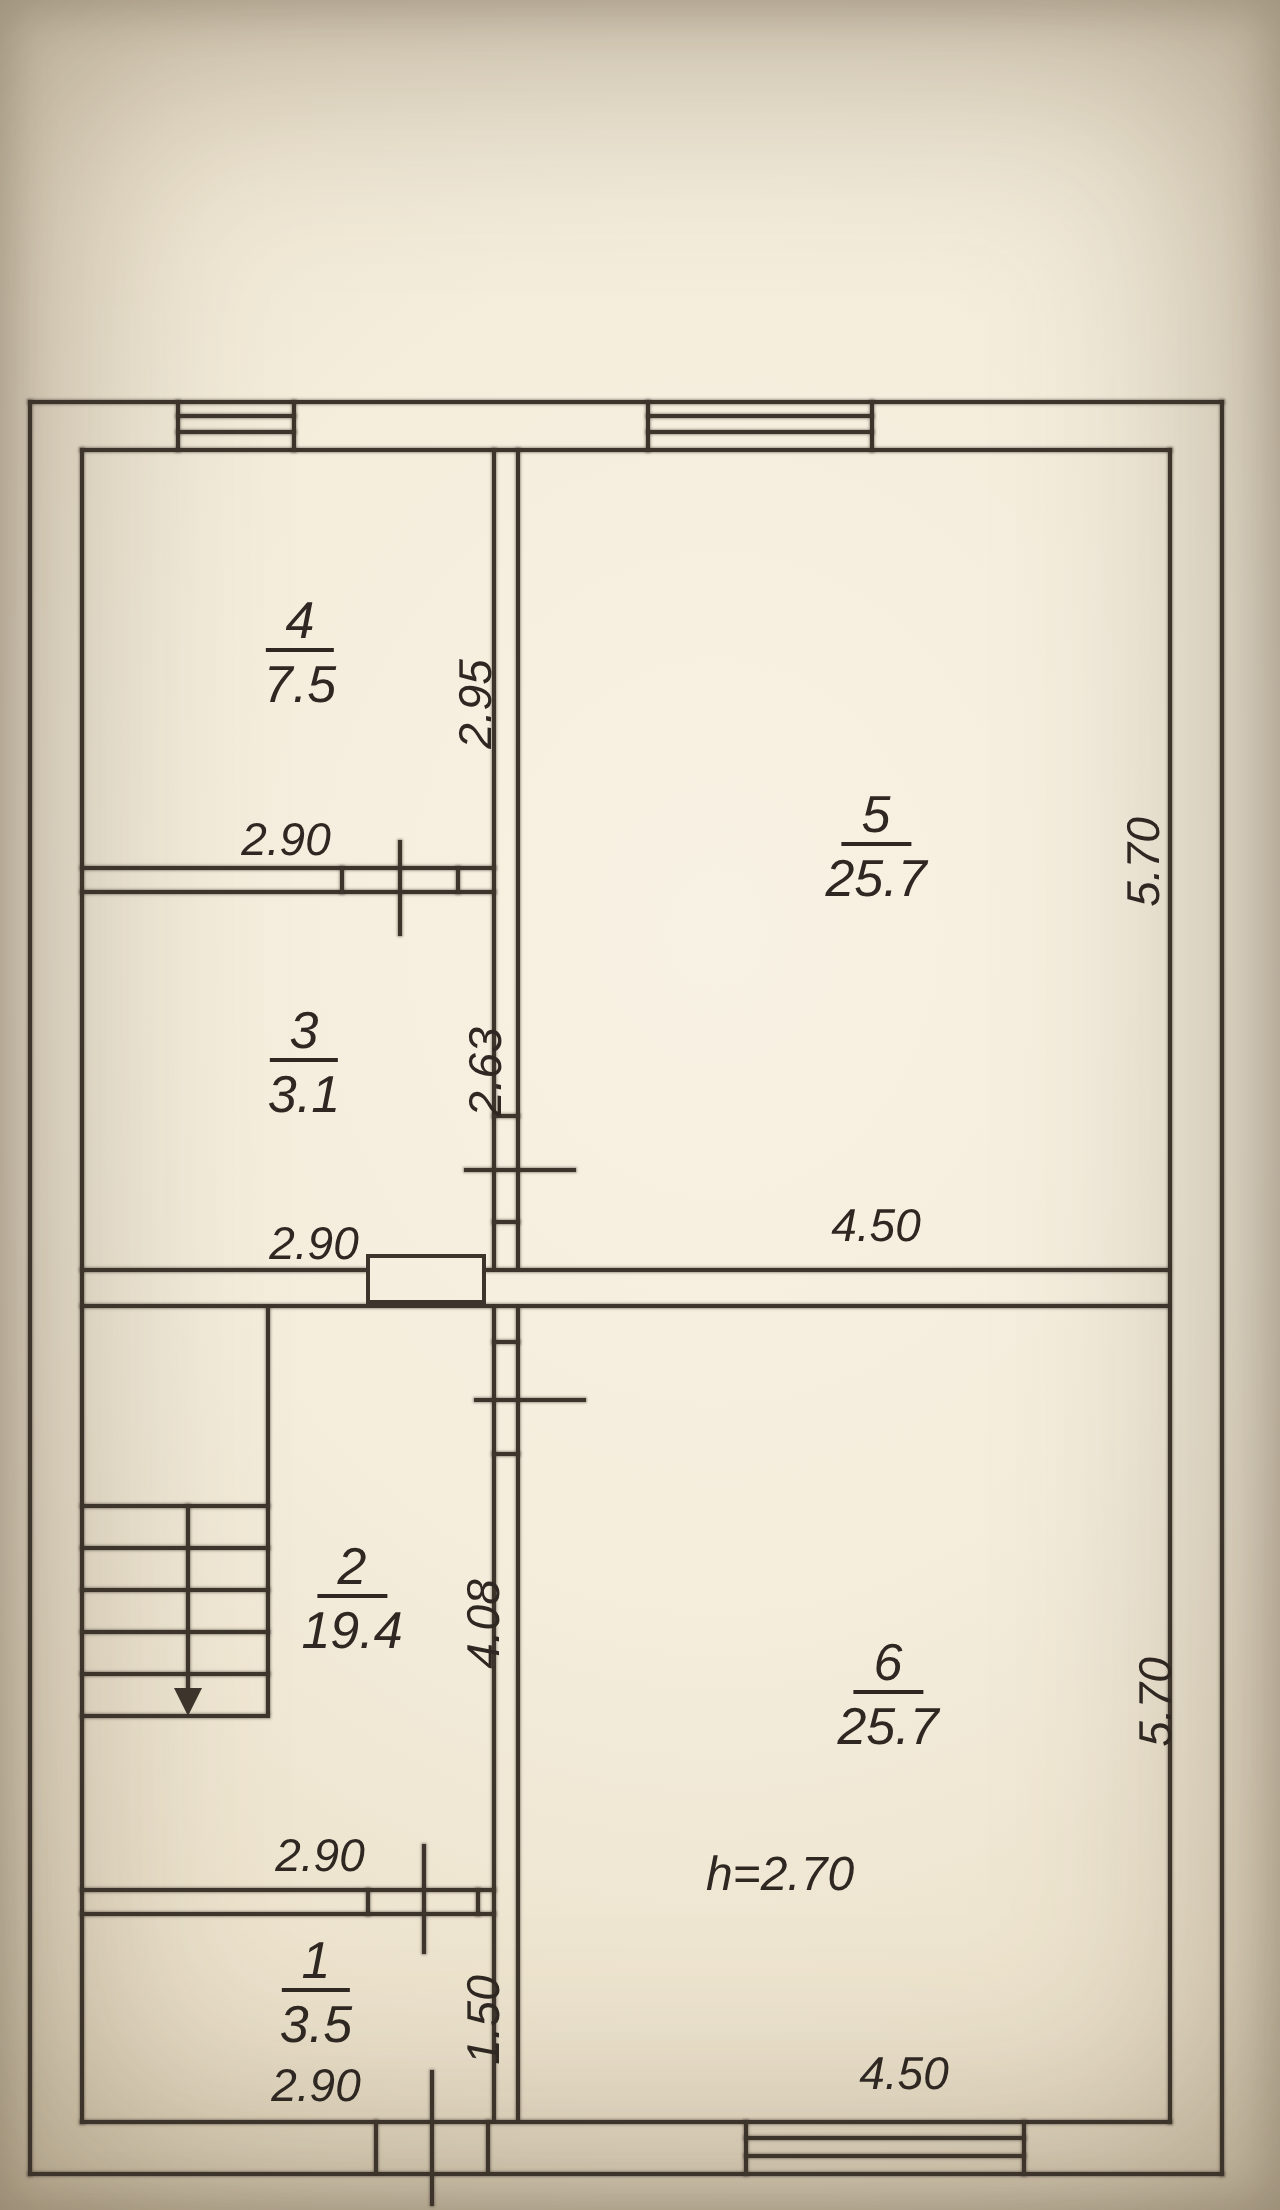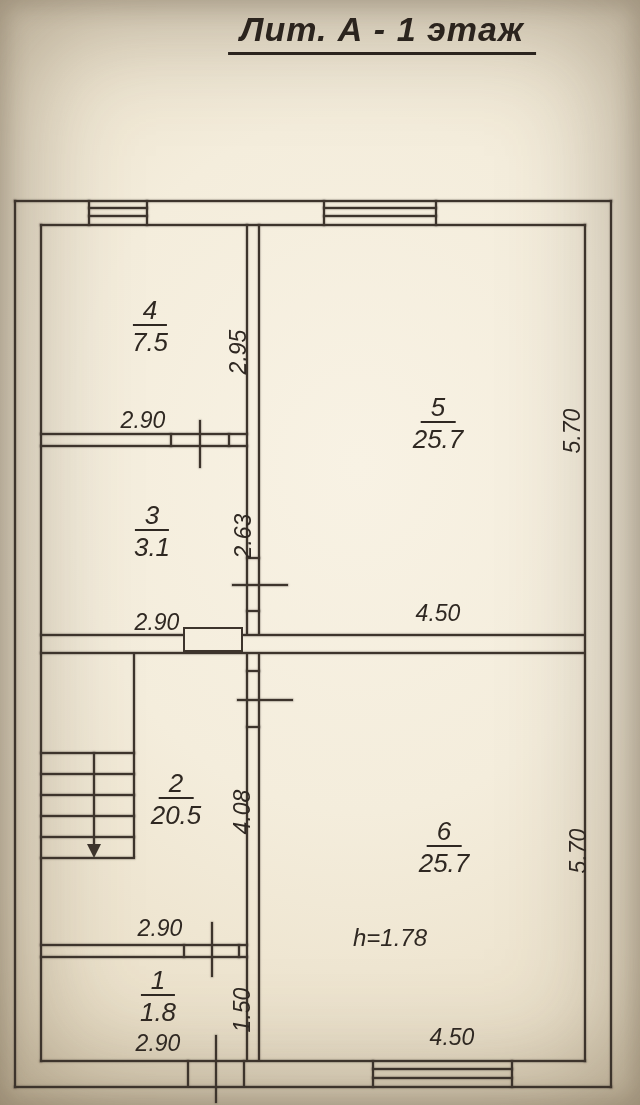--- a/index.html
+++ b/index.html
@@ -28,21 +28,20 @@
   .dv{transform:translate(-50%,-50%) rotate(-90deg);}
   .arrow{position:absolute;width:0;height:0;
     border-left:7px solid transparent;border-right:7px solid transparent;
     border-top:14px solid #3d342c;}
 </style>
 </head>
 <body>
 
 <div class="photo">
 
-  <div class="title">Лит. А - 1 этаж</div>
 
   <div>
     <div class="hl" style="left:14px;top:200px;width:598px;"></div>
     <div class="hl" style="left:14px;top:1086px;width:598px;"></div>
     <div class="vl" style="left:14px;top:200px;height:888px;"></div>
     <div class="vl" style="left:610px;top:200px;height:888px;"></div>
     <div class="hl" style="left:40px;top:224px;width:546px;"></div>
     <div class="hl" style="left:40px;top:1060px;width:546px;"></div>
     <div class="vl" style="left:40px;top:224px;height:838px;"></div>
     <div class="vl" style="left:584px;top:224px;height:838px;"></div>
@@ -131,38 +130,38 @@
   <div class="rl" style="left:438px;top:393px;">
     <span class="n">5</span>
     <div class="a">25.7</div>
   </div>
   <div class="rl" style="left:152px;top:501px;">
     <span class="n">3</span>
     <div class="a">3.1</div>
   </div>
   <div class="rl" style="left:176px;top:769px;">
     <span class="n">2</span>
-    <div class="a">20.5</div>
+    <div class="a">19.4</div>
   </div>
   <div class="rl" style="left:444px;top:817px;">
     <span class="n">6</span>
     <div class="a">25.7</div>
   </div>
   <div class="rl" style="left:158px;top:966px;">
     <span class="n">1</span>
-    <div class="a">1.8</div>
+    <div class="a">3.5</div>
   </div>
 
   <div class="dv" style="left:238px;top:352px;">2.95</div>
   <div class="dh" style="left:143px;top:420px;">2.90</div>
   <div class="dv" style="left:243px;top:536px;">2.63</div>
   <div class="dh" style="left:157px;top:622px;">2.90</div>
   <div class="dh" style="left:438px;top:613px;">4.50</div>
   <div class="dv" style="left:572px;top:431px;">5.70</div>
   <div class="dv" style="left:242px;top:812px;">4.08</div>
   <div class="dh" style="left:160px;top:928px;">2.90</div>
   <div class="dv" style="left:242px;top:1010px;">1.50</div>
   <div class="dh" style="left:158px;top:1043px;">2.90</div>
   <div class="dh" style="left:452px;top:1037px;">4.50</div>
   <div class="dv" style="left:578px;top:851px;">5.70</div>
-  <div class="dh" style="left:390px;top:938px;font-size:24px;">h=1.78</div>
+  <div class="dh" style="left:390px;top:938px;font-size:24px;">h=2.70</div>
 
 </div>
 
 </body></html>

